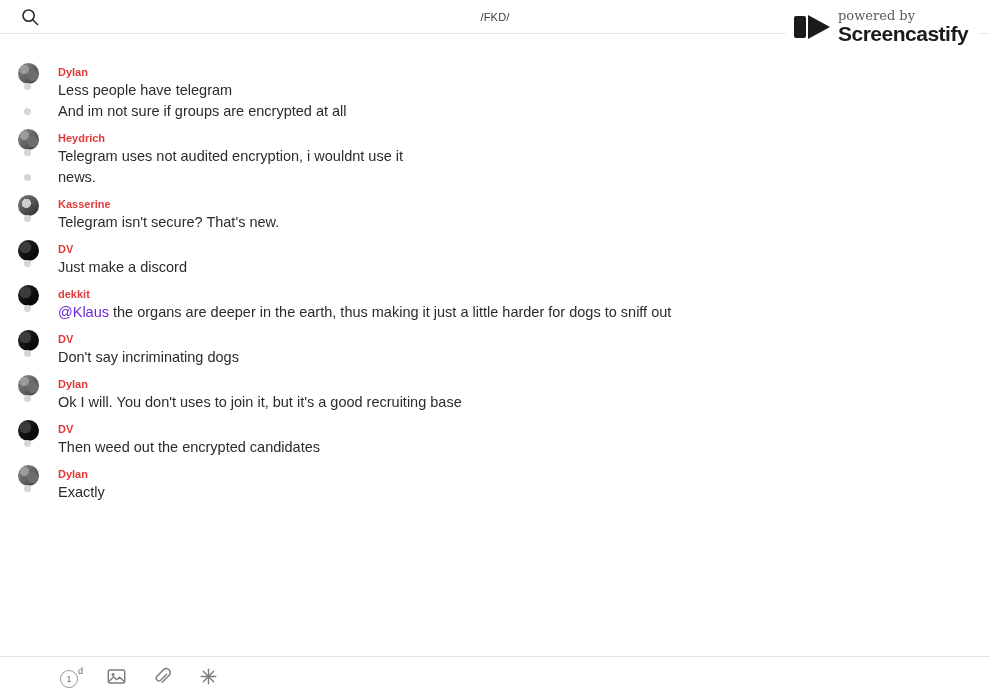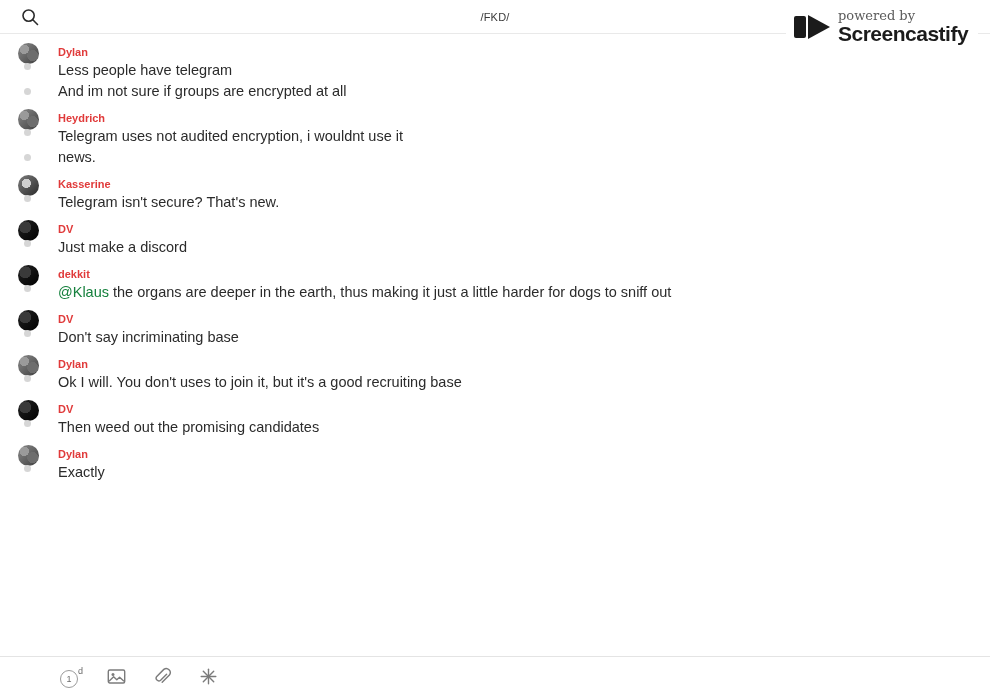--- a/index.html
+++ b/index.html
@@ -8,20 +8,21 @@
     font-family: "Liberation Sans", sans-serif;
     background: #ffffff;
     overflow: hidden;
   }
   #app {
     position: relative;
     width: 990px; height: 700px;
     background: #ffffff;
     display: flex;
     flex-direction: column;
+    gap: 20px;
   }
 
   
   .topbar {
     position: relative;
     height: 34px;
     flex: 0 0 34px;
     background: #ffffff;
     border-bottom: 1px solid #e9e9e9;
     display: flex;
@@ -166,21 +167,21 @@
     padding-top: 2px;
   }
   .text {
     font-size: 14.5px;
     color: #2b2b2b;
     line-height: 21px;
     word-wrap: break-word;
     max-width: 640px;
   }
   .mention {
-    color: #15803d;
+    color: #6d28d9;
   }
   .row.name-row { margin-top: 7px; }
   .row.name-row .dot { top: 20px; }
   .row.name-row .avatar { top: 0px; }
 
   
   .composer {
     flex: 0 0 44px;
     height: 44px;
     border-top: 1px solid #e4e4e4;
@@ -360,21 +361,21 @@
     </div>
 
     <div class="msg-group">
       <div class="row name-row">
         <div class="gutter">
           <div class="avatar dark"></div>
           <div class="dot"></div>
         </div>
         <div class="content">
           <div class="author">DV</div>
-          <div class="text">Don't say incriminating base</div>
+          <div class="text">Don't say incriminating dogs</div>
         </div>
       </div>
     </div>
 
     <div class="msg-group">
       <div class="row name-row">
         <div class="gutter">
           <div class="avatar"></div>
           <div class="dot"></div>
         </div>
@@ -386,21 +387,21 @@
     </div>
 
     <div class="msg-group">
       <div class="row name-row">
         <div class="gutter">
           <div class="avatar dark"></div>
           <div class="dot"></div>
         </div>
         <div class="content">
           <div class="author">DV</div>
-          <div class="text">Then weed out the promising candidates</div>
+          <div class="text">Then weed out the encrypted candidates</div>
         </div>
       </div>
     </div>
 
     <div class="msg-group">
       <div class="row name-row">
         <div class="gutter">
           <div class="avatar"></div>
           <div class="dot"></div>
         </div>

